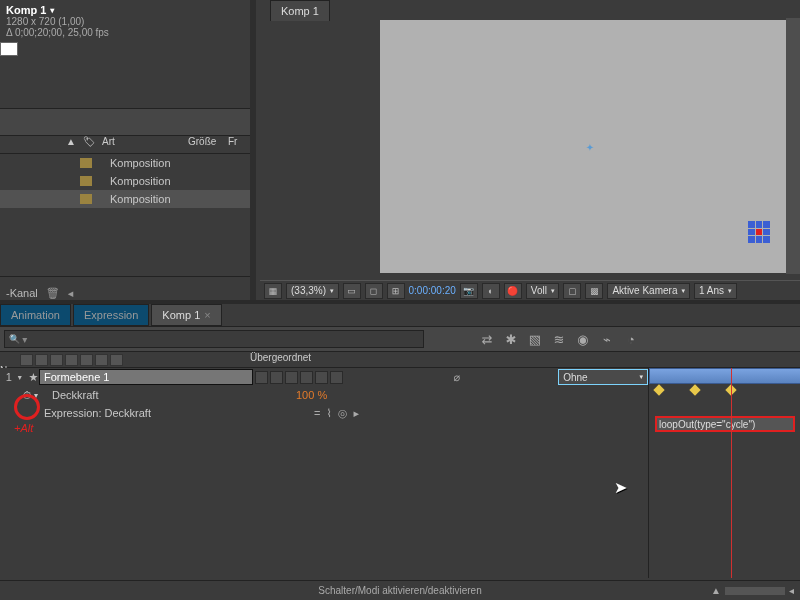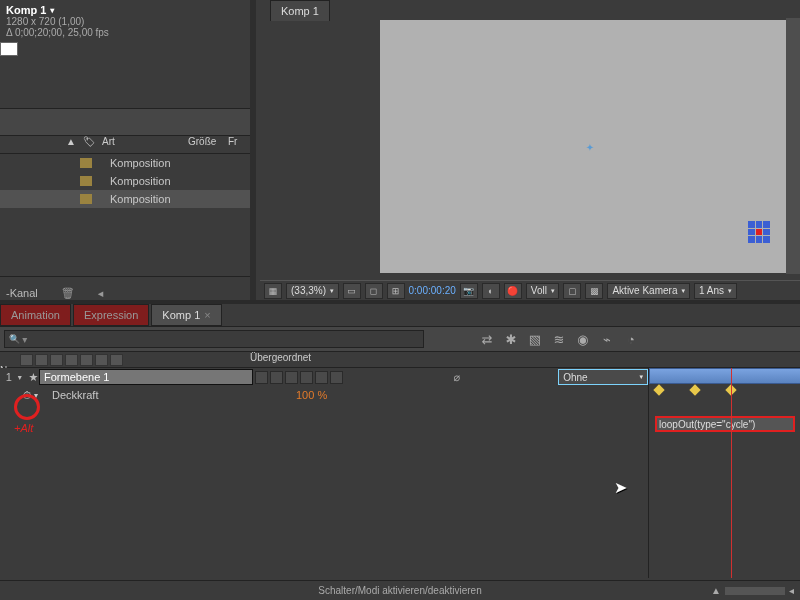--- a/index.html
+++ b/index.html
@@ -32,42 +32,42 @@
   .list-header .tag { width: 18px; text-align: center; }
   .list-header .name { flex: 1; padding-left: 4px; }
   .list-header .size { width: 40px; }
   .list-header .fr { width: 22px; }
   .list-row { display: flex; align-items: center; height: 18px; padding-left: 80px; gap: 12px; }
   .list-row.sel { background: #525252; }
   .list-row .ico { width: 12px; height: 10px; background: #9a8340; margin-right: 6px; }
   .list-row .label { color: #c8c8c8; }
   
   
-  .project-foot { position: absolute; left: 0; top: 276px; width: 250px; height: 24px; background: #3b3b3b; border-top: 1px solid #222; display: flex; align-items: center; padding: 16px 6px; gap: 23px; }
+  .project-foot { position: absolute; left: 0; top: 276px; width: 250px; height: 24px; background: #3b3b3b; border-top: 1px solid #222; display: flex; align-items: center; padding: 16px 6px; gap: 8px; }
   .project-foot .lab { color: #bbb; }
   .project-foot .ico { color: #999; }
   
   .vrule { position: absolute; left: 250px; top: 0; width: 6px; height: 300px; background: #2e2e2e; }
   .scroll-stub { position: absolute; left: 234px; top: 156px; width: 14px; height: 118px; background: #4e4e4e; }
   .scroll-stub .thumb { position: absolute; top: 0; left: 0; width: 14px; height: 30px; background: #6a6a6a; }
   .scroll-stub2 { position: absolute; right: 0; top: 18px; width: 14px; height: 256px; background: #4e4e4e; }
   
   
   .viewer-tools { position: absolute; left: 260px; top: 280px; width: 540px; height: 20px; background: #3b3b3b; display: flex; align-items: center; gap: 4px; padding: 0 4px; font-size: 10px; border-top: 1px solid #555; }
   .vt-btn { width: 18px; height: 16px; background: #4a4a4a; border: 1px solid #2a2a2a; display: flex; align-items: center; justify-content: center; color: #bbb; font-size: 9px; }
   .vt-dd { height: 16px; background: #4a4a4a; border: 1px solid #2a2a2a; padding: 0 4px; display: flex; align-items: center; gap: 2px; color: #ddd; }
   .vt-dd::after { content: "▾"; font-size: 7px; margin-left: 2px; }
   .vt-tc { color: #6bb0ff; }
   
   
   .hsep { position: absolute; left: 0; top: 300px; width: 800px; height: 4px; background: #2a2a2a; }
   
   
   .tl-tabs { position: absolute; left: 0; top: 304px; width: 800px; height: 22px; background: #3b3b3b; display: flex; align-items: flex-end; }
-  .tl-tab { padding: 4px 10px; background: #7f1d1d; border: 1px solid #222; color: #999; font-size: 11px; margin-right: 2px; }
+  .tl-tab { padding: 4px 10px; background: #0c4a6e; border: 1px solid #222; color: #999; font-size: 11px; margin-right: 2px; }
   .tl-tab.active { background: #4e4e4e; color: #ddd; }
   .tl-tab .x { margin-left: 4px; color: #888; }
   
   
   .tl-toolbar { position: absolute; left: 0; top: 326px; width: 800px; height: 26px; background: #464646; border-top: 1px solid #222; border-bottom: 1px solid #222; display: flex; align-items: center; }
   .tl-search { width: 420px; height: 18px; background: #3b3b3b; border: 1px solid #222; margin-left: 4px; display: flex; align-items: center; padding: 0 4px; color: #888; font-size: 10px; }
   .tl-search::before { content: "🔍"; font-size: 9px; margin-right: 2px; }
   .tl-toolbar .spacer { flex: 1; }
   .tl-icons { display: flex; gap: 6px; padding-right: 160px; }
   .tl-icons .i { width: 18px; height: 18px; color: #aaa; font-size: 13px; display: flex; align-items: center; justify-content: center; }
@@ -278,20 +278,30 @@
   </div>
 
   <div class="prop-row">
     <span class="indent"></span>
     <span class="stopwatch">⏱</span>
     <span class="twirl" style="width:12px;font-size:8px">▾</span>
     <span class="pname">Deckkraft</span>
     <span class="pval">100 %</span>
   </div>
 
+  <div class="expr-row">
+    <span class="indent"></span>
+    <span class="lbl">Expression: Deckkraft</span>
+    <div class="etools">
+      <span>=</span>
+      <span>⌇</span>
+      <span>◎</span>
+      <span>▸</span>
+    </div>
+  </div>
 </div>
 
 <div class="stopwatch-circle"></div>
 <div class="alt-label">+Alt</div>
 
 <div class="tl-track">
   <div class="layer-bar"></div>
   <div class="kf-row" style="top:16px">
     <div class="kf" style="left:6px"></div>
     <div class="kf" style="left:42px"></div>

